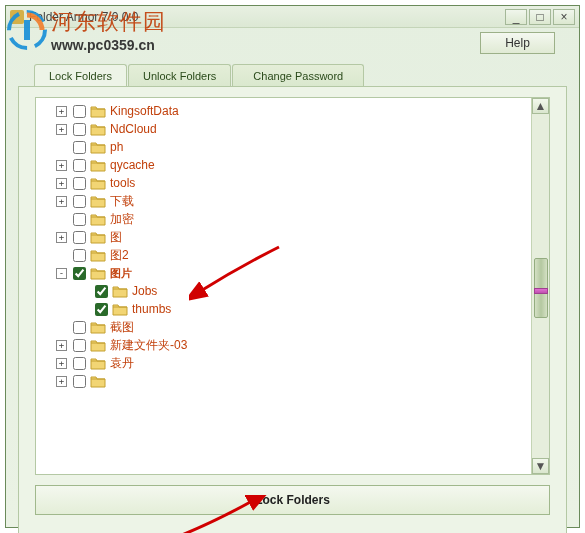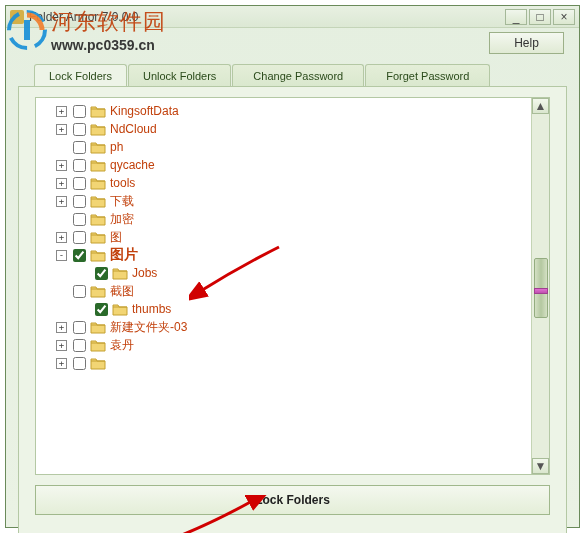--- a/index.html
+++ b/index.html
@@ -6,21 +6,21 @@
 body { width: 585px; height: 533px; background: #fff; position: relative; overflow: hidden; }
 
 .window { position: absolute; left: 5px; top: 5px; width: 575px; height: 523px; border: 1px solid #6a8a5a; background: linear-gradient(#e5efe0, #eaf2e4); }
 
 .titlebar { height: 22px; background: linear-gradient(#e8f0e2, #dce8d4); display: flex; align-items: center; padding: 0 4px; border-bottom: 1px solid #c4d4b8; }
 .titlebar .appicon { width: 14px; height: 14px; background: #d4b048; margin-right: 5px; border-radius: 2px; }
 .titlebar .title { flex: 1; color: #444; }
 .titlebar .winbtn { width: 22px; height: 16px; margin-left: 2px; border: 1px solid #a4b898; background: linear-gradient(#f0f6ec, #dce8d0); display: flex; align-items: center; justify-content: center; cursor: pointer; font-size: 10px; color: #444; }
 .titlebar .winbtn.close { background: linear-gradient(#f0f6ec, #dce8d0); }
 
-.toolbar-row { height: 30px; display: flex; justify-content: flex-end; align-items: center; padding: 0 15px; }
+.toolbar-row { height: 30px; display: flex; justify-content: flex-end; align-items: center; padding: 0 24px; }
 .toolbtn { width: 75px; height: 22px; margin-left: 4px; border: 1px solid #9cb088; background: linear-gradient(#f4f8f0, #e0ead4); cursor: pointer; color: #333; }
 
 .tabs { display: flex; padding-left: 28px; margin-top: 6px; }
 .tab { height: 22px; padding: 0 14px; display: flex; align-items: center; border: 1px solid #b4c8a4; border-bottom: none; background: linear-gradient(#e4eed8, #dae8ce); color: #2a4a1a; cursor: pointer; margin-right: 1px; border-radius: 3px 3px 0 0; font-size: 11px; }
 .tab.active { background: #edf4e7; position: relative; z-index: 2; }
 .tab.wide { padding: 0 20px; }
 
 .main-panel { margin: 0 12px 12px 12px; height: 456px; border: 1px solid #b4c8a4; background: #edf4e7; position: relative; }
 
 .tree-wrap { position: absolute; left: 16px; top: 10px; right: 16px; height: 378px; border: 1px solid #b4c8a4; background: #fff; overflow: hidden; }
@@ -32,21 +32,21 @@
 
 .row { display: flex; align-items: center; height: 18px; padding-left: 20px; white-space: nowrap; }
 .row.d1 { padding-left: 20px; }
 .row.d2 { padding-left: 42px; }
 .expander { width: 11px; height: 11px; border: 1px solid #888; background: #fff; display: flex; align-items: center; justify-content: center; margin-right: 6px; cursor: pointer; font-size: 9px; font-family: monospace; line-height: 1; color: #444; }
 .noexp { width: 11px; margin-right: 6px; }
 .chk { width: 13px; height: 13px; margin-right: 4px; cursor: pointer; accent-color: #2a6a2a; }
 .fld { width: 16px; height: 13px; margin-right: 4px; display: inline-block; }
 .fld svg { width: 16px; height: 13px; }
 .lbl { color: #c2410c; }
-.lbl.bold { font-weight: bold; font-size: 14px; }
+.lbl.bold { font-weight: bold; font-size: 11px; }
 
 .lock-wrap { position: absolute; left: 16px; right: 16px; bottom: 16px; top: 398px; }
 .lock-btn { width: 100%; height: 30px; border: 1px solid #a0b88c; background: linear-gradient(#f4f8ef, #e4eed8); font-weight: bold; cursor: pointer; color: #222; }
 
 
 .watermark { position: absolute; left: 7px; top: 7px; z-index: 50; display: flex; align-items: center; opacity: 0.92; pointer-events: none; }
 .wm-logo { width: 40px; height: 40px; }
 .wm-txt { margin-left: 4px; }
 .wm-big { font-size: 22px; font-weight: normal; color: #c2410c; font-family: "SimHei", sans-serif; letter-spacing: 1px; }
 .wm-url { font-size: 14px; color: #2a2a2a; font-weight: bold; font-family: Arial; }
@@ -86,21 +86,20 @@
   </div>
 
   <div class="toolbar-row">
     <button class="toolbtn">Help</button>
   </div>
 
   <div class="tabs">
     <div class="tab active">Lock Folders</div>
     <div class="tab">Unlock Folders</div>
     <div class="tab wide">Change Password</div>
-    <div class="tab wide">Forget Password</div>
   </div>
 
   <div class="main-panel">
 
     <div class="tree-wrap">
       <div class="tree-inner" id="tree">
           <div class="row d1">
             <div class="expander">+</div>
             <input type="checkbox" class="chk" style="">
             <span class="fld"><svg viewBox="0 0 16 13">
@@ -166,54 +165,63 @@
           <div class="row d1">
             <div class="expander">+</div>
             <input type="checkbox" class="chk" style="">
             <span class="fld"><svg viewBox="0 0 16 13">
                 <path d="M1 2 L6 2 L7 4 L15 4 L15 12 L1 12 Z" fill="#f2d574" stroke="#c4a030"></path>
                 <path d="M1 4 L15 4" stroke="#c4a030"></path>
               </svg></span>
             <span class="lbl">图</span>
           </div>
           <div class="row d1">
+            <div class="noexp"></div>
+            <input type="checkbox" class="chk" style="">
+            <span class="fld"><svg viewBox="0 0 16 13">
+                <path d="M1 2 L6 2 L7 4 L15 4 L15 12 L1 12 Z" fill="#f2d574" stroke="#c4a030"></path>
+                <path d="M1 4 L15 4" stroke="#c4a030"></path>
+              </svg></span>
+            <span class="lbl">图2</span>
+          </div>
+          <div class="row d1">
             <div class="expander">-</div>
             <input type="checkbox" class="chk" checked="" style="">
             <span class="fld"><svg viewBox="0 0 16 13">
                 <path d="M1 2 L6 2 L7 4 L15 4 L15 12 L1 12 Z" fill="#f2d574" stroke="#c4a030"></path>
                 <path d="M1 4 L15 4" stroke="#c4a030"></path>
               </svg></span>
             <span class="lbl bold">图片</span>
           </div>
           <div class="row d2">
             <div class="noexp"></div>
             <input type="checkbox" class="chk" checked="" style="">
             <span class="fld"><svg viewBox="0 0 16 13">
                 <path d="M1 2 L6 2 L7 4 L15 4 L15 12 L1 12 Z" fill="#f2d574" stroke="#c4a030"></path>
                 <path d="M1 4 L15 4" stroke="#c4a030"></path>
               </svg></span>
             <span class="lbl">Jobs</span>
           </div>
+          <div class="row d2">
+            <div class="noexp"></div>
+            <input type="checkbox" class="chk" checked="" style="">
+            <span class="fld"><svg viewBox="0 0 16 13">
+                <path d="M1 2 L6 2 L7 4 L15 4 L15 12 L1 12 Z" fill="#f2d574" stroke="#c4a030"></path>
+                <path d="M1 4 L15 4" stroke="#c4a030"></path>
+              </svg></span>
+            <span class="lbl">thumbs</span>
+          </div>
           <div class="row d1">
             <div class="noexp"></div>
             <input type="checkbox" class="chk" style="">
             <span class="fld"><svg viewBox="0 0 16 13">
                 <path d="M1 2 L6 2 L7 4 L15 4 L15 12 L1 12 Z" fill="#f2d574" stroke="#c4a030"></path>
                 <path d="M1 4 L15 4" stroke="#c4a030"></path>
               </svg></span>
             <span class="lbl">截图</span>
-          </div>
-          <div class="row d2">
-            <div class="noexp"></div>
-            <input type="checkbox" class="chk" checked="" style="">
-            <span class="fld"><svg viewBox="0 0 16 13">
-                <path d="M1 2 L6 2 L7 4 L15 4 L15 12 L1 12 Z" fill="#f2d574" stroke="#c4a030"></path>
-                <path d="M1 4 L15 4" stroke="#c4a030"></path>
-              </svg></span>
-            <span class="lbl">thumbs</span>
           </div>
           <div class="row d1">
             <div class="expander">+</div>
             <input type="checkbox" class="chk" style="">
             <span class="fld"><svg viewBox="0 0 16 13">
                 <path d="M1 2 L6 2 L7 4 L15 4 L15 12 L1 12 Z" fill="#f2d574" stroke="#c4a030"></path>
                 <path d="M1 4 L15 4" stroke="#c4a030"></path>
               </svg></span>
             <span class="lbl">新建文件夹-03</span>
           </div>

